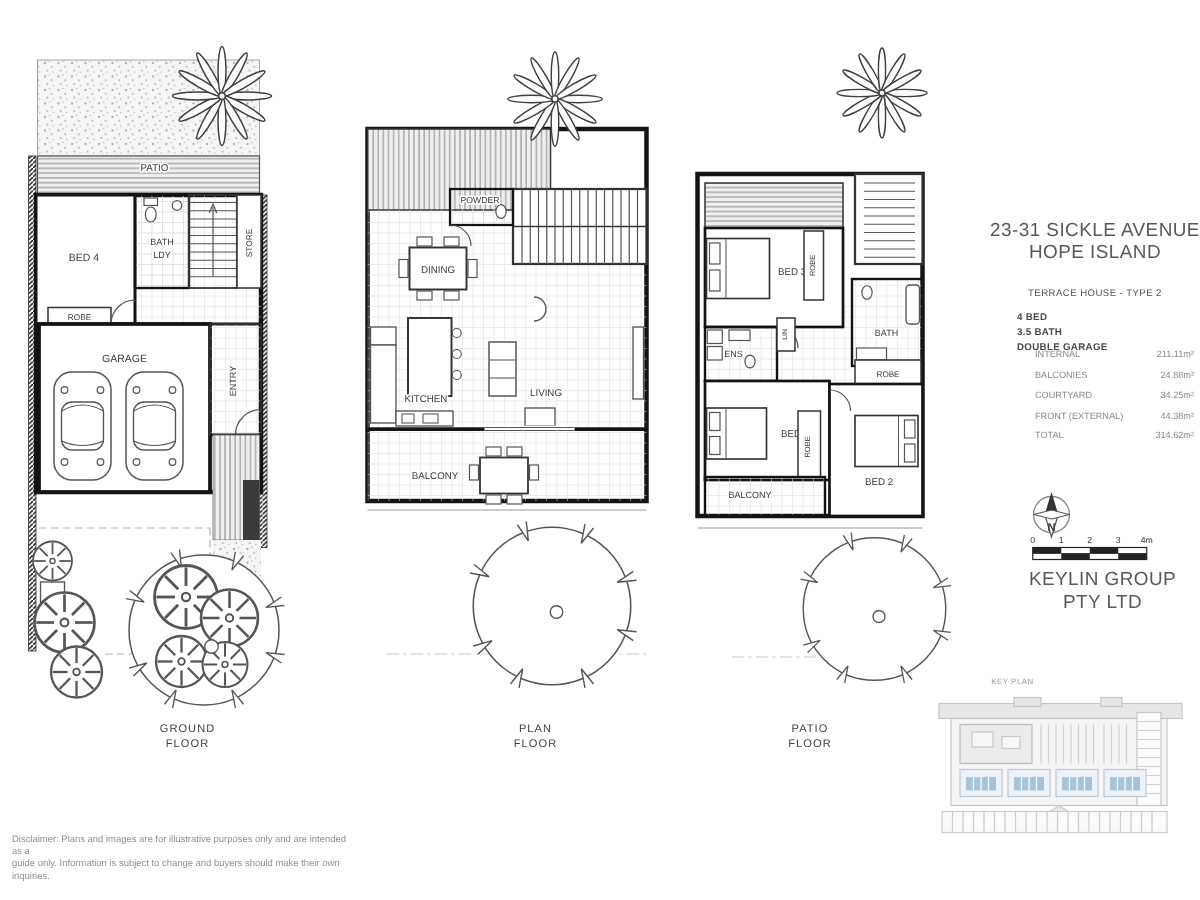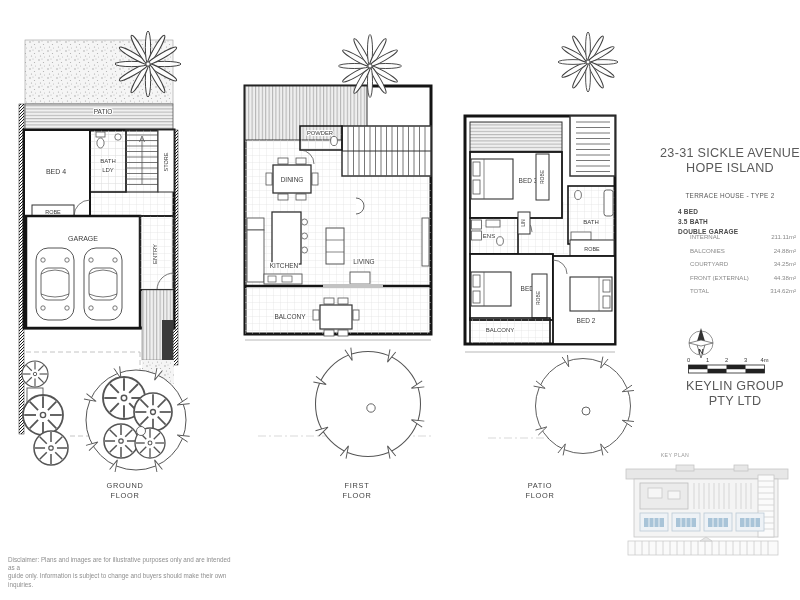--- a/index.html
+++ b/index.html
@@ -327,21 +327,21 @@
     <circle cx="128" cy="389" r="4" fill="#fff" stroke="#555" stroke-width="0.9"></circle>
   </g>
   <use href="#palm" transform="translate(130 40)"></use>
 </svg>
 
 <div class="cap" style="left:75px;top:481px;width:100px">
   <div>GROUND</div>
   <div>FLOOR</div>
 </div>
 <div class="cap" style="left:307px;top:481px;width:100px">
-  <div>FIRST</div>
+  <div>PLAN</div>
   <div>FLOOR</div>
 </div>
 <div class="cap" style="left:490px;top:481px;width:100px">
   <div>PATIO</div>
   <div>FLOOR</div>
 </div>
 
 <div class="addr">
   <div>23-31 SICKLE AVENUE</div>
   <div>HOPE ISLAND</div>

